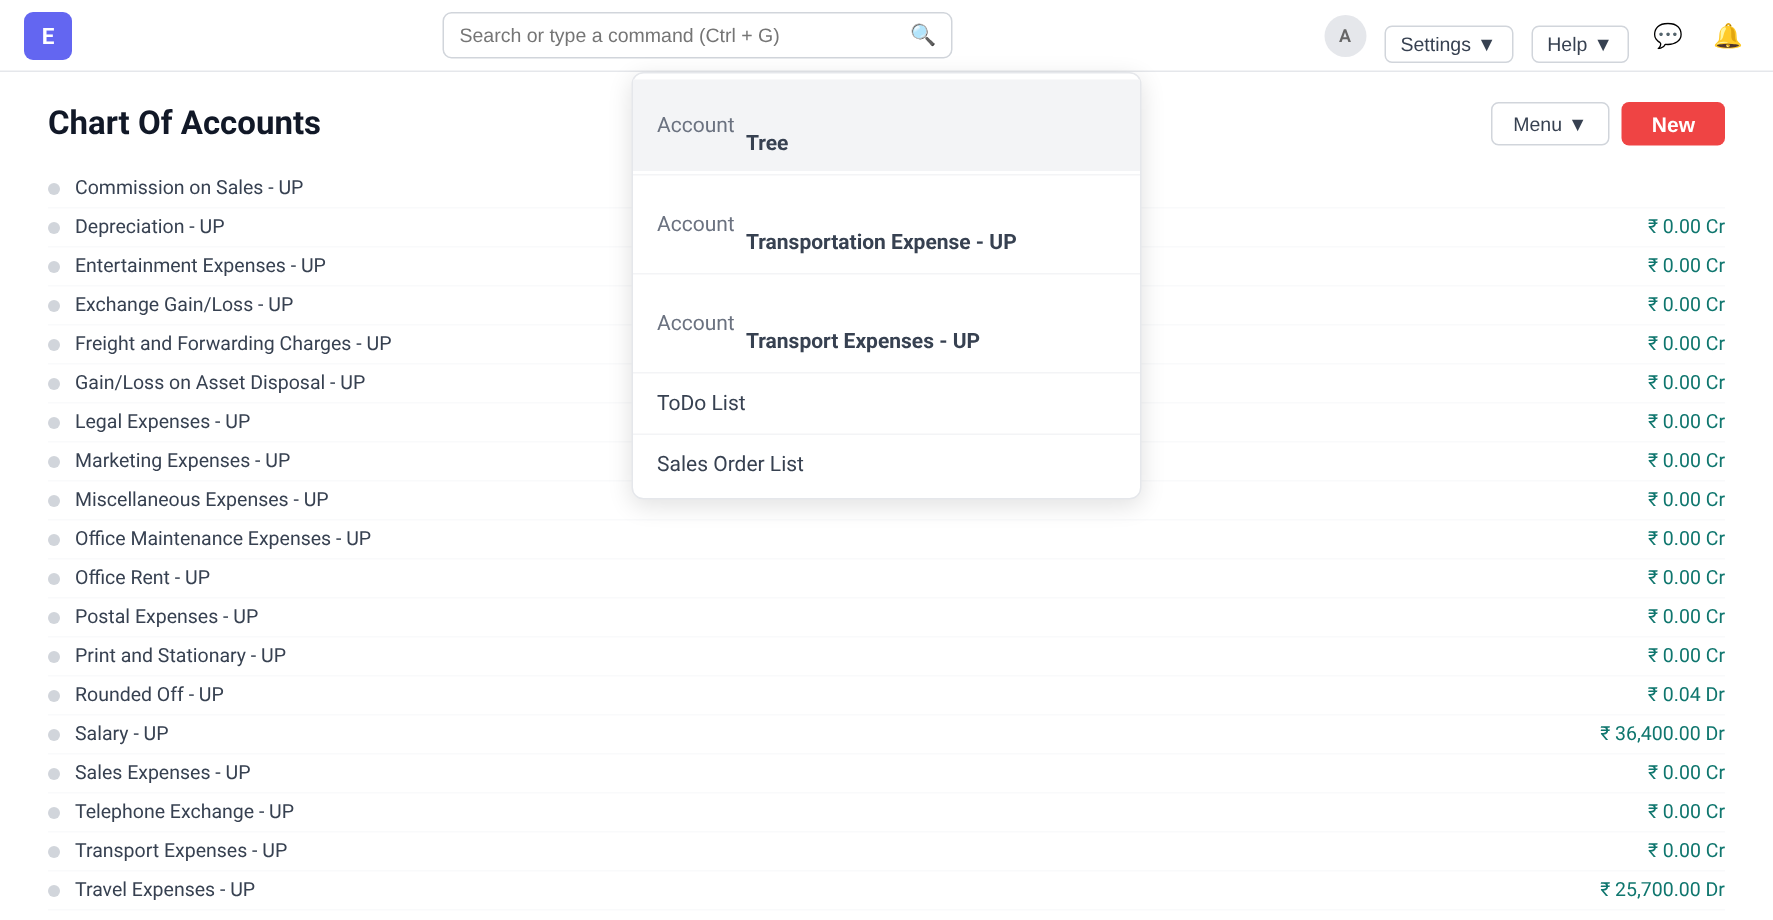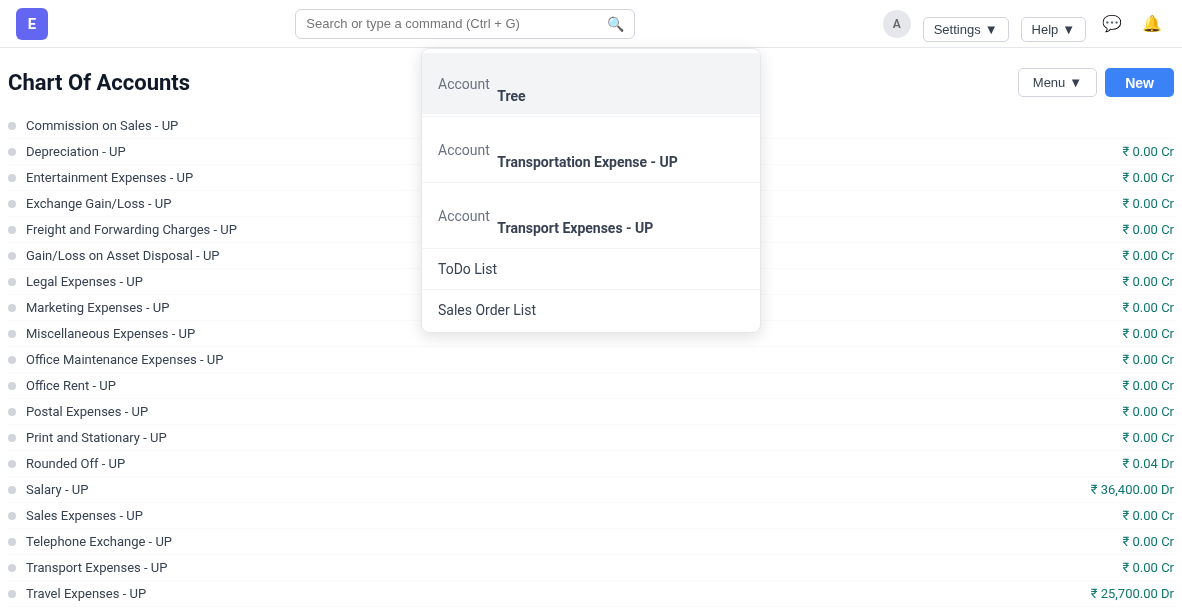--- a/index.html
+++ b/index.html
@@ -60,34 +60,34 @@
     .dropdown-item {
       padding: 10px 16px; cursor: pointer; font-size: 14px; color: #374151;
       display: flex; align-items: center; gap: 4px;
     }
     .dropdown-item.highlighted { background: #f3f4f6; font-weight: 500; }
     .dropdown-item span.label { color: #6b7280; font-weight: 400; }
     .dropdown-item span.value { font-weight: 700; margin-top: 25px; }
     .dropdown-divider { height: 1px; background: #f3f4f6; margin: 2px 0; }
 
     
-    .main-content { padding: 20px 8px; height: calc(613px - 48px); overflow-y: auto; }
+    .main-content { padding: 20px 32px; height: calc(613px - 48px); overflow-y: auto; }
     .page-header {
       display: flex; align-items: center; justify-content: space-between;
       margin-bottom: 16px;
     }
     .page-title { font-size: 22px; font-weight: 700; color: #111827; }
     .header-actions { display: flex; gap: 8px; }
     .menu-btn {
       border: 1px solid #d1d5db; background: #fff; border-radius: 5px;
       padding: 6px 14px; font-size: 13px; cursor: pointer; color: #374151;
       display: flex; align-items: center; gap: 4px;
     }
     .new-btn {
-      background: #3b82f6; color: #fff; border: none; border-radius: 5px;
+      background: #ef4444; color: #fff; border: none; border-radius: 5px;
       padding: 6px 20px; font-size: 14px; font-weight: 600; cursor: pointer;
     }
 
     
     .accounts-list { width: 100%; }
     .account-row {
       display: flex; align-items: center; justify-content: space-between;
       padding: 5px 0; border-bottom: 1px solid #f9fafb;
     }
     .account-left { display: flex; align-items: center; gap: 10px; }

